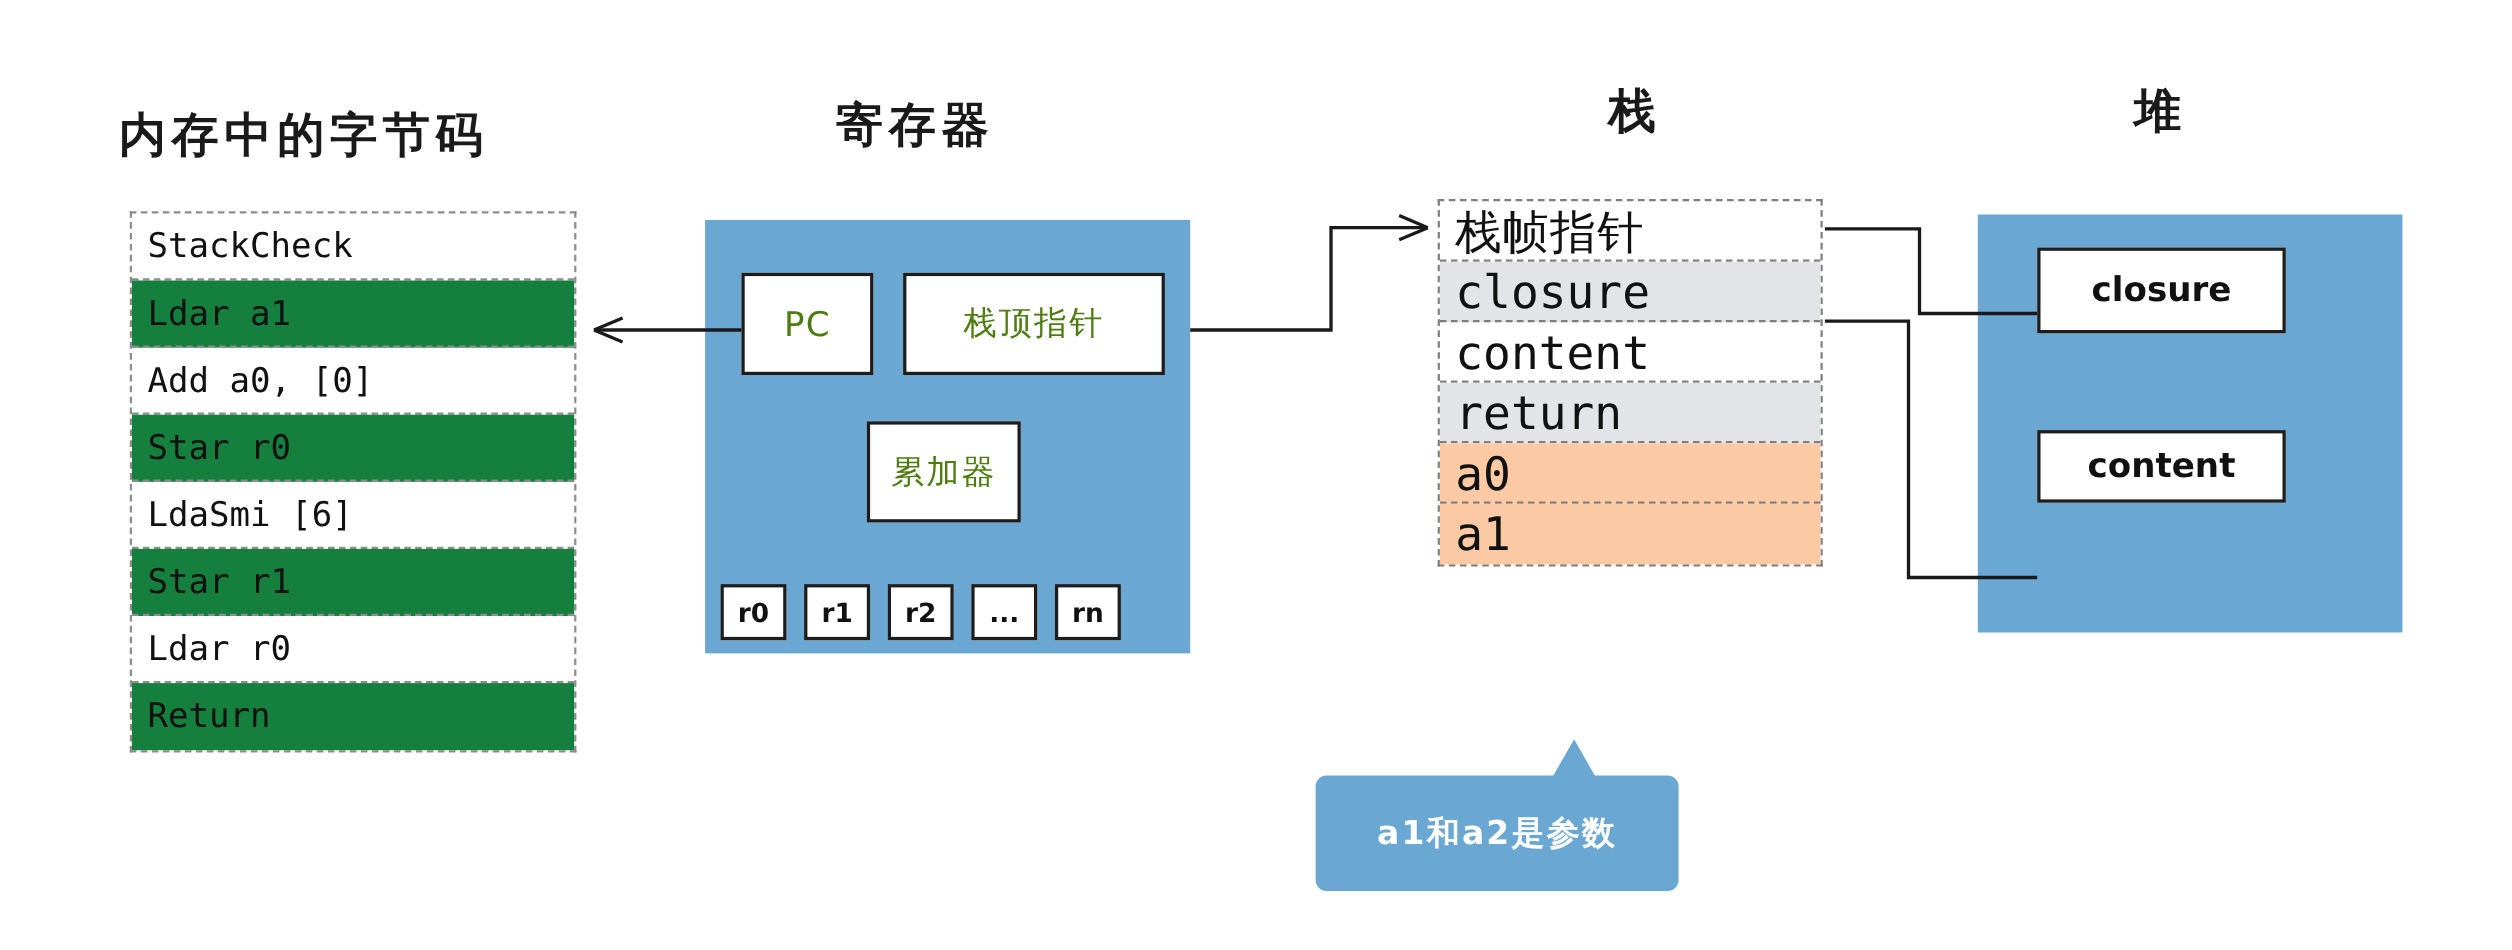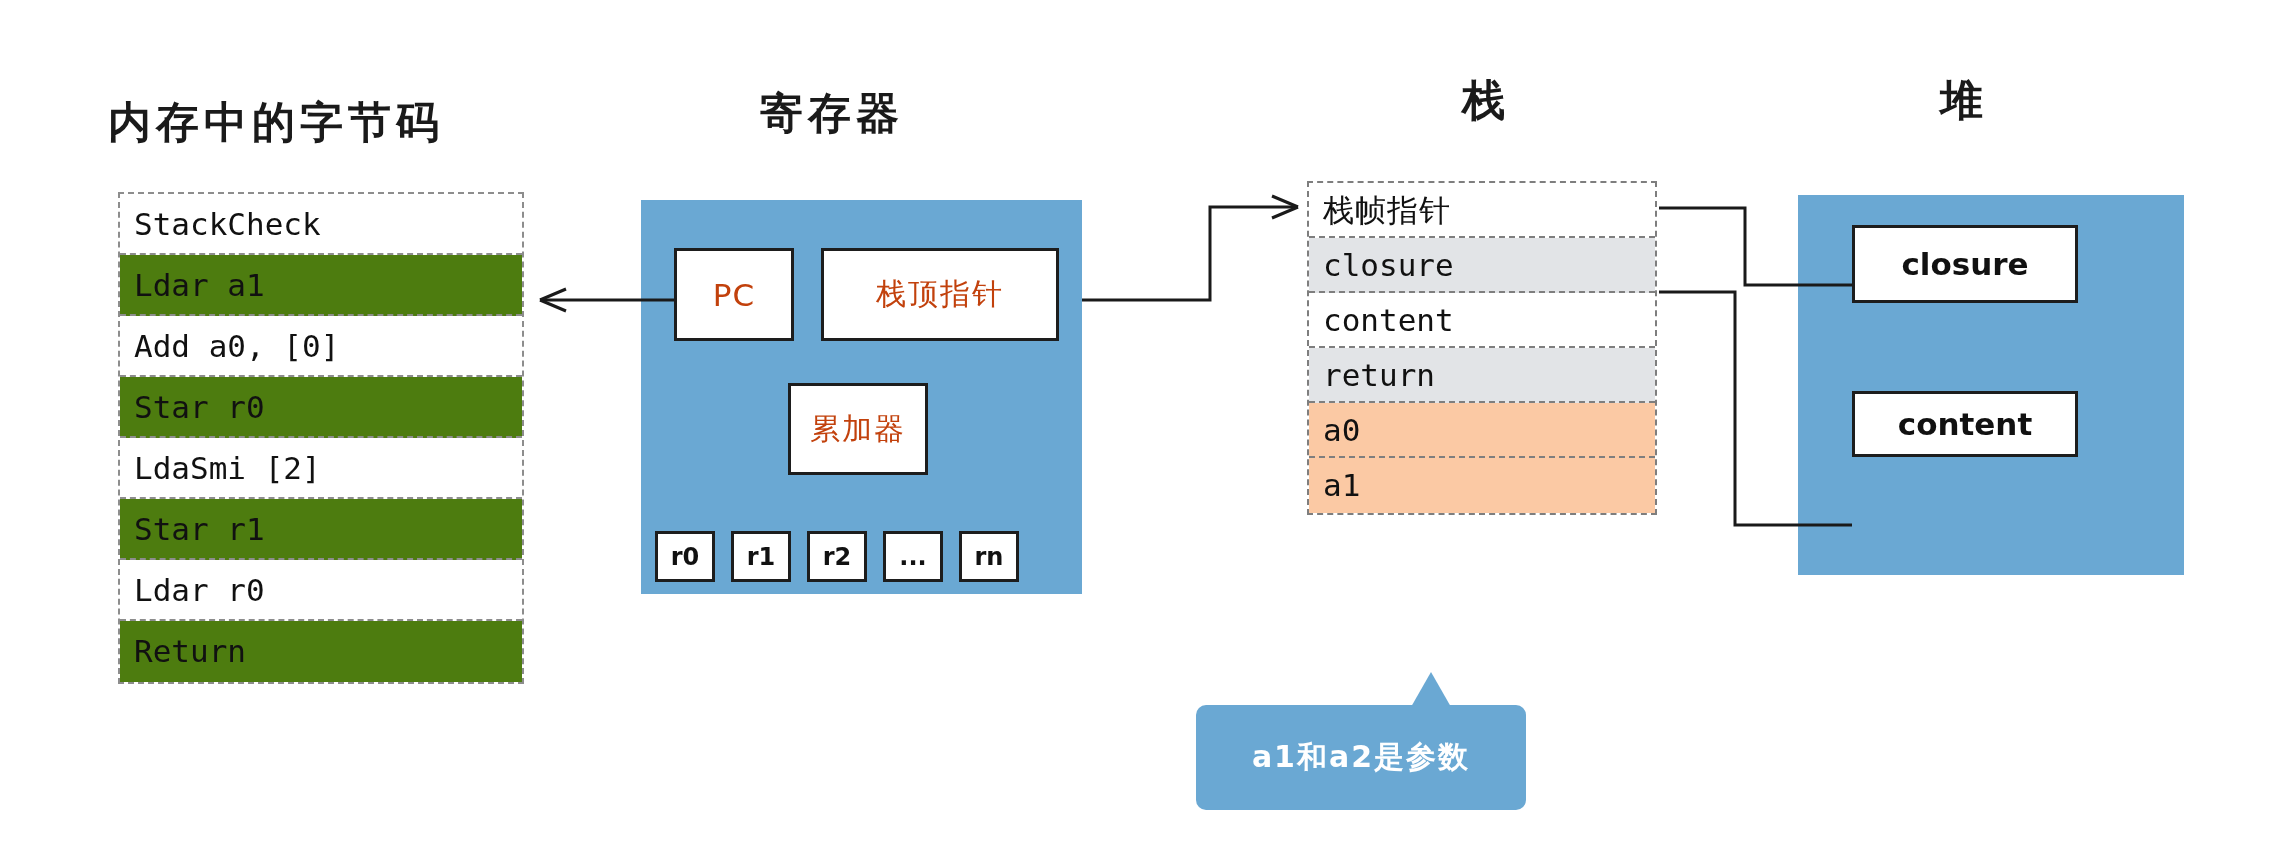--- a/index.html
+++ b/index.html
@@ -42,38 +42,38 @@
     height: 61px;
     line-height: 61px;
     padding-left: 14px;
     font-family: "DejaVu Sans Mono", monospace;
     font-size: 31px;
     color: #111111;
     border-bottom: 2px dashed #8d8d8d;
     white-space: nowrap;
   }
   .bytecode-row:last-child { border-bottom: none; }
-  .bytecode-row.shaded { background: #4d7c0f; }
+  .bytecode-row.shaded { background: #15803d; }
 
   
   #register-panel {
     position: absolute;
     left: 641px; top: 200px;
     width: 441px; height: 394px;
     background: #6aa8d3;
   }
   .reg-box {
     position: absolute;
     background: #ffffff;
     border: 3px solid #1d1d1d;
     display: flex;
     align-items: center;
     justify-content: center;
     font-family: "DejaVu Sans", sans-serif;
-    color: #c2410c;
+    color: #4d7c0f;
     white-space: nowrap;
   }
   #reg-pc        { left: 33px;  top: 48px;  width: 120px; height: 93px; font-size: 31px; letter-spacing: 1px; }
   #reg-sp        { left: 180px; top: 48px;  width: 238px; height: 93px; font-size: 30px; letter-spacing: 2px; }
   #reg-acc       { left: 147px; top: 183px; width: 140px; height: 92px; font-size: 30px; letter-spacing: 2px; }
   .reg-slot {
     position: absolute;
     top: 292px;
     height: 51px;
     width: 60px;
@@ -100,21 +100,21 @@
     left: 1307px; top: 181px;
     width: 350px;
     border: 2px dashed #7e7e7e;
     background: #ffffff;
   }
   .stack-row {
     height: 55px;
     line-height: 55px;
     padding-left: 14px;
     font-family: "DejaVu Sans Mono", monospace;
-    font-size: 31px;
+    font-size: 42px;
     color: #111111;
     border-bottom: 2px dashed #7e7e7e;
     white-space: nowrap;
   }
   .stack-row:last-child { border-bottom: none; }
   .stack-row.cjk { font-family: "DejaVu Sans", sans-serif; letter-spacing: 1px; }
   .stack-row.shaded { background: #e2e4e7; }
   .stack-row.arg    { background: #fbc9a4; }
 
   
@@ -183,21 +183,21 @@
   <div class="section-title" id="title-bytecode">内存中的字节码</div>
   <div class="section-title" id="title-register">寄存器</div>
   <div class="section-title" id="title-stack">栈</div>
   <div class="section-title" id="title-heap">堆</div>
 
   <div id="bytecode-list">
     <div class="bytecode-row">StackCheck</div>
     <div class="bytecode-row shaded">Ldar a1</div>
     <div class="bytecode-row">Add a0, [0]</div>
     <div class="bytecode-row shaded">Star r0</div>
-    <div class="bytecode-row">LdaSmi [2]</div>
+    <div class="bytecode-row">LdaSmi [6]</div>
     <div class="bytecode-row shaded">Star r1</div>
     <div class="bytecode-row">Ldar r0</div>
     <div class="bytecode-row shaded">Return</div>
   </div>
 
   <div id="register-panel">
     <div class="reg-box" id="reg-pc">PC</div>
     <div class="reg-box" id="reg-sp">栈顶指针</div>
     <div class="reg-box" id="reg-acc">累加器</div>
 

